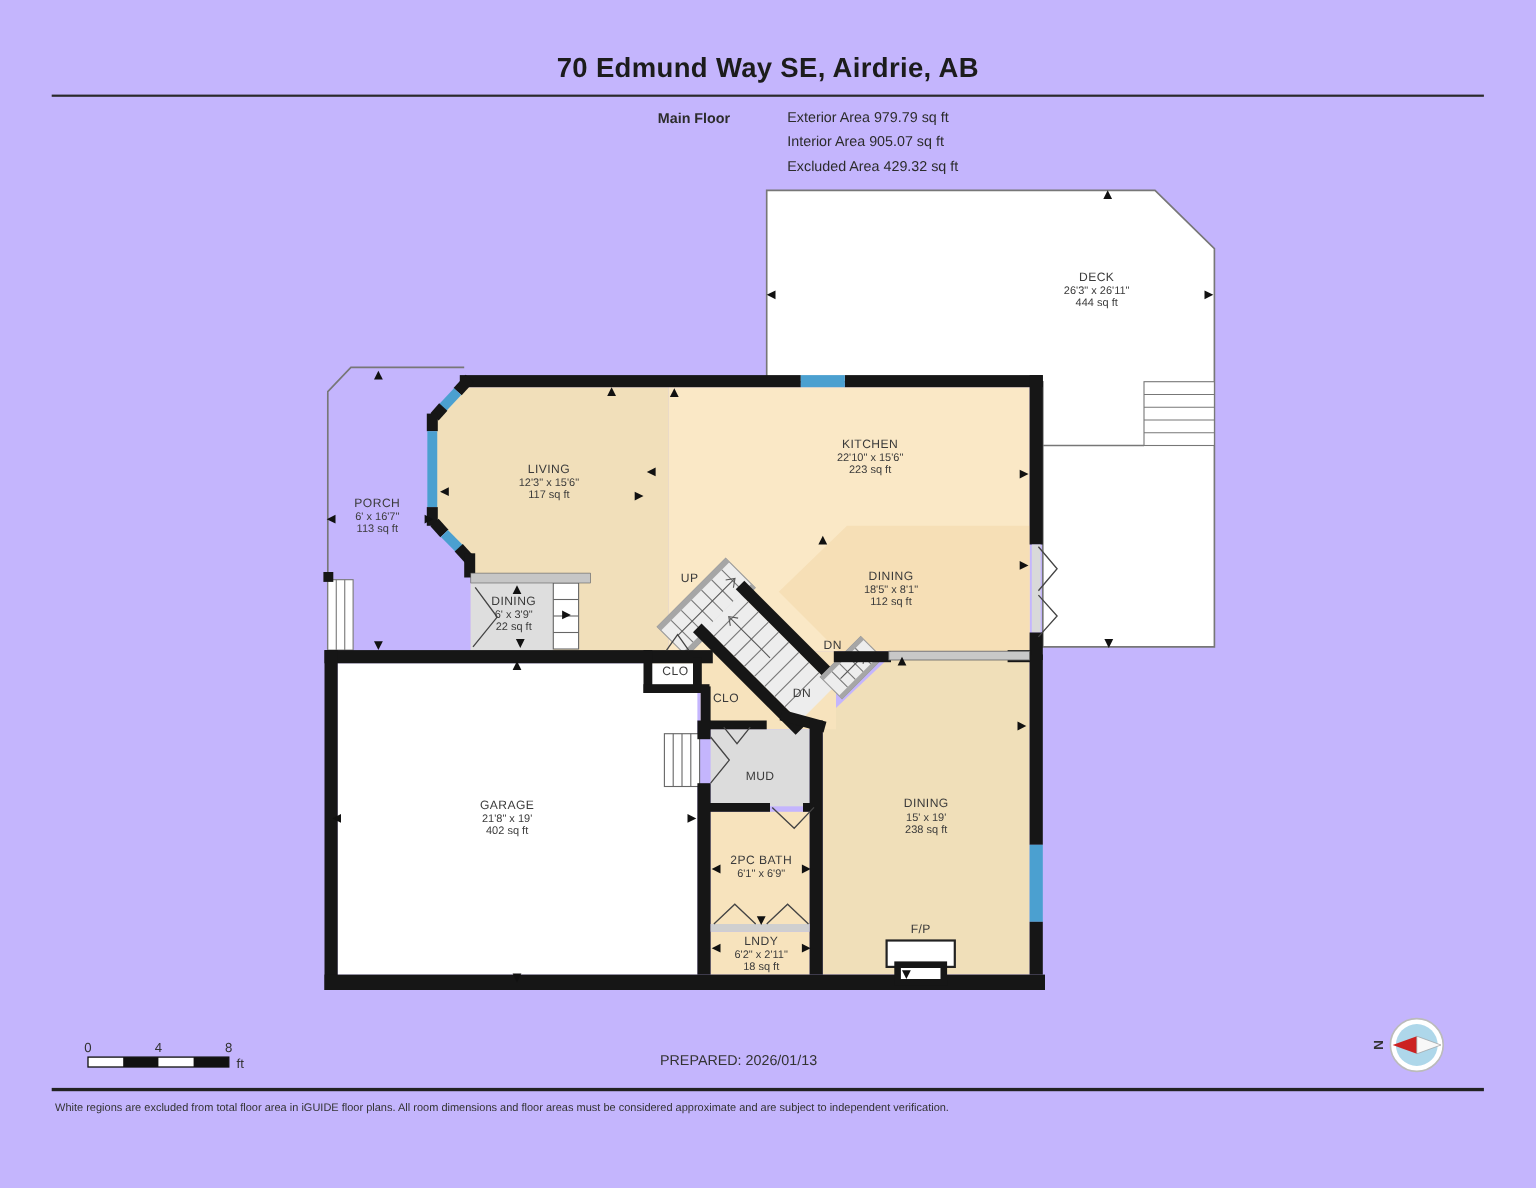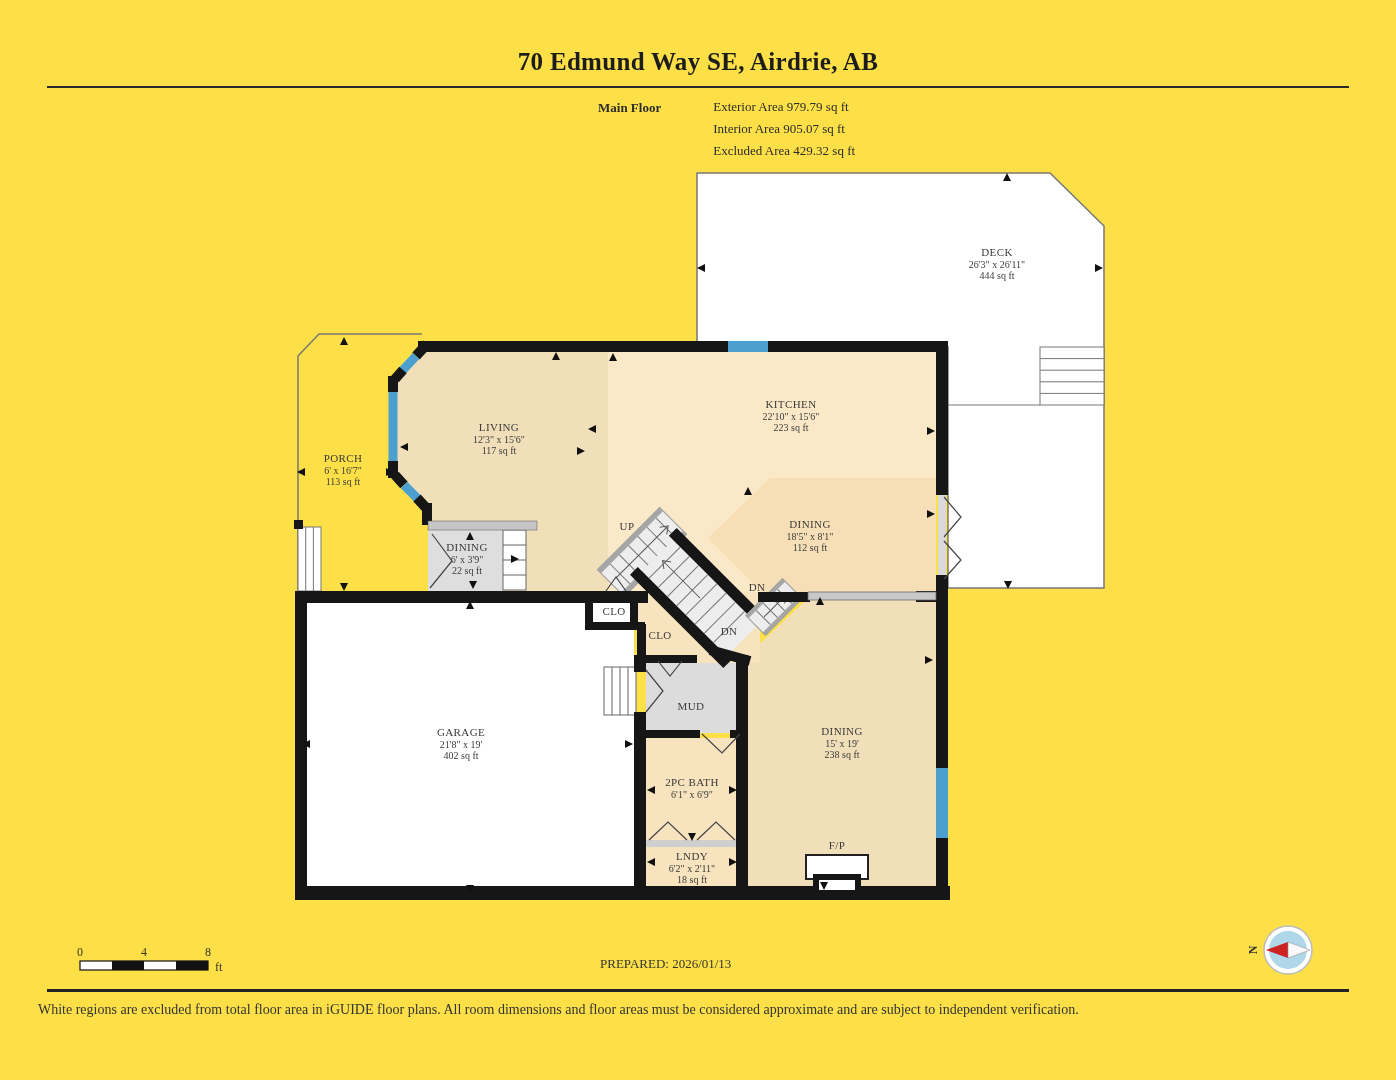--- a/index.html
+++ b/index.html
@@ -1,32 +1,32 @@
 <!DOCTYPE html>
 <html><head>
 <meta charset="utf-8">
 <style>
   html,body{margin:0;padding:0;background:#fff;}
-  .page{position:relative;width:1396px;height:1080px;background:#fde047;overflow:hidden;
-        font-family:Liberation Serif, serif;color:#222;}
+  .page{position:relative;width:1396px;height:1080px;background:#c4b5fd;overflow:hidden;
+        font-family:Liberation Sans, sans-serif;color:#222;}
   .title{position:absolute;top:48px;left:0;right:0;text-align:center;
          font-size:25px;font-weight:bold;color:#1c1c1c;letter-spacing:.3px;}
   .rule-top{position:absolute;top:86px;left:47px;width:1302px;height:2px;background:#2a2a2a;}
   .summary{position:absolute;top:100px;left:598px;display:flex;gap:20px;font-size:13px;color:#2c2c2c;}
   .summary .flabel{font-weight:bold;}
   .summary .vals div{margin-bottom:8px;line-height:14px;padding-left:32px;}
   .plan-svg{position:absolute;left:0;top:0;}
   .room-label{position:absolute;width:140px;margin-left:-70px;text-align:center;
               color:#3b3b3b;line-height:11.5px;pointer-events:none;}
   .room-label .rname{font-size:11px;letter-spacing:.4px;}
   .room-label .rdims,.room-label .rarea{font-size:10px;}
   .prepared{position:absolute;top:956px;left:600px;width:240px;
             font-size:13px;color:#333;}
   .rule-bottom{position:absolute;top:989px;left:47px;width:1302px;height:3px;background:#222;}
-  .disclaimer{position:absolute;top:1002px;left:38px;font-size:14px;color:#333;}
+  .disclaimer{position:absolute;top:1002px;left:50px;font-size:10px;color:#333;}
   .scale-ft{font-size:12px;fill:#333;}
 </style>
 </head>
 <body>
 
 <div class="page">
 
   <div class="title">70 Edmund Way SE, Airdrie, AB</div>
   <div class="rule-top"></div>
 

